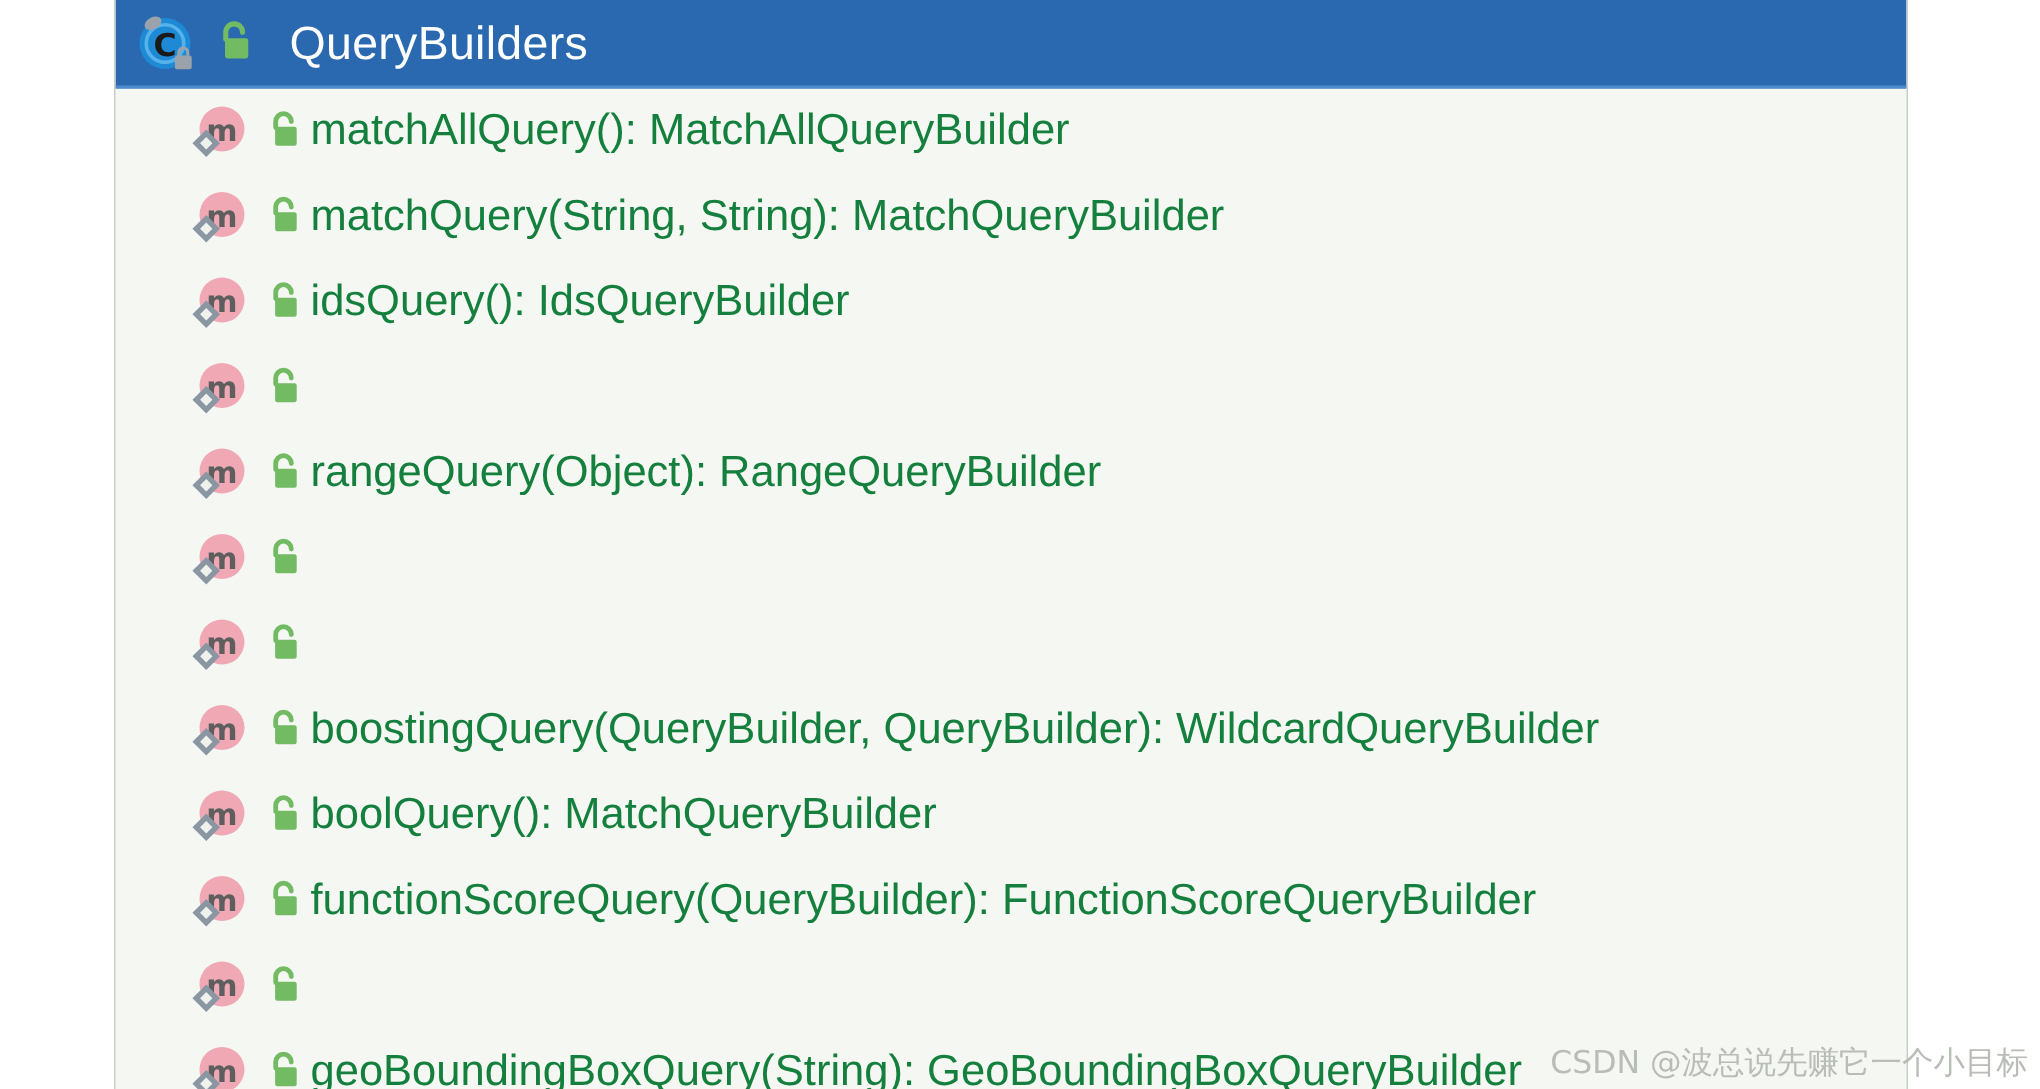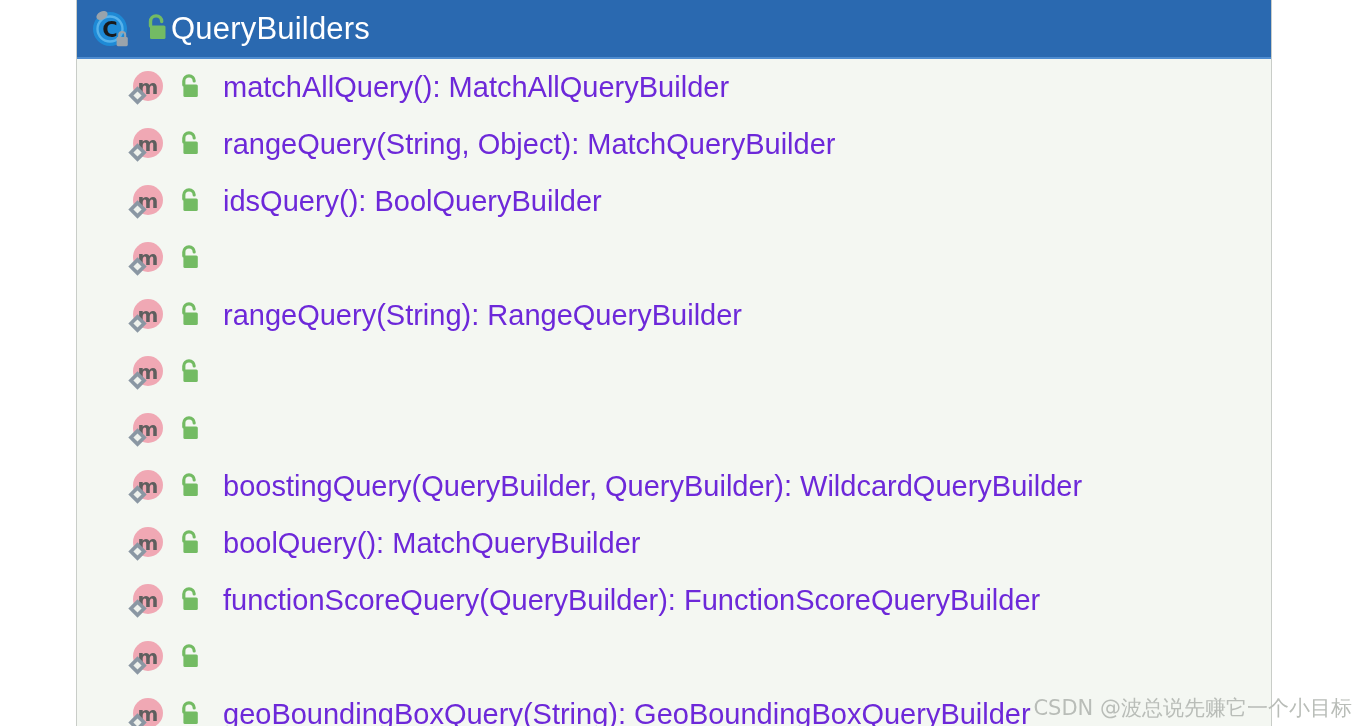--- a/index.html
+++ b/index.html
@@ -38,41 +38,41 @@
     align-items: center;
     padding-left: 14px;
     box-sizing: border-box;
     border-bottom: 2px solid #4e8cd0;
   }
   .popup-header .title-text {
     color: #ffffff;
     font-size: 31px;
     line-height: 1;
     letter-spacing: 0.2px;
-    margin-left: 0;
+    margin-left: 22px;
     white-space: nowrap;
   }
 
   
   .member-list {
     position: relative;
   }
   .member-row {
     height: 57px;
     display: flex;
     align-items: center;
     padding-left: 50px;
     box-sizing: border-box;
     white-space: nowrap;
   }
   .member-row .member-text {
     font-size: 29px;
-    color: #6d28d9;
+    color: #15803d;
     line-height: 1;
-    margin-left: 20px;
+    margin-left: 4px;
     white-space: nowrap;
   }
 
   
   .icon {
     display: inline-block;
     position: relative;
     flex: 0 0 auto;
     line-height: 0;
   }
@@ -159,80 +159,80 @@
             <rect x="3.6" y="3.6" width="5.8" height="5.8" fill="#eef1ec" transform="rotate(45 6.5 6.5)"></rect>
           </g>
         </svg>
       </span>
       <span class="icon icon-lock">
         <svg viewBox="0 0 26 30">
           <path d="M6.8 12 V8.0 a5.2 5.2 0 0 1 10.4 0" fill="none" stroke="#73bb63" stroke-width="3.2" stroke-linecap="round"></path>
           <rect x="6.4" y="11.5" width="14.4" height="12.6" rx="1.5" fill="#73bb63"></rect>
         </svg>
       </span>
-      <span class="member-text">rangeQuery(String, Object): MatchQueryBuilder</span>
-    </div>
-
-    <div class="member-row">
-      <span class="icon icon-method">
-        <svg viewBox="0 0 40 40">
-          <circle cx="21" cy="18" r="15" fill="#f0a8b4"></circle>
-          <text x="21" y="26" font-family="DejaVu Sans, sans-serif" font-size="20" font-weight="bold" fill="#5e5e5e" text-anchor="middle">m</text>
-          <g transform="translate(4,21)">
-            <rect x="0" y="0" width="13" height="13" fill="#8a97a3" transform="rotate(45 6.5 6.5)"></rect>
-            <rect x="3.6" y="3.6" width="5.8" height="5.8" fill="#eef1ec" transform="rotate(45 6.5 6.5)"></rect>
-          </g>
-        </svg>
-      </span>
-      <span class="icon icon-lock">
-        <svg viewBox="0 0 26 30">
-          <path d="M6.8 12 V8.0 a5.2 5.2 0 0 1 10.4 0" fill="none" stroke="#73bb63" stroke-width="3.2" stroke-linecap="round"></path>
-          <rect x="6.4" y="11.5" width="14.4" height="12.6" rx="1.5" fill="#73bb63"></rect>
-        </svg>
-      </span>
-      <span class="member-text">idsQuery(): BoolQueryBuilder</span>
-    </div>
-
-    <div class="member-row">
-      <span class="icon icon-method">
-        <svg viewBox="0 0 40 40">
-          <circle cx="21" cy="18" r="15" fill="#f0a8b4"></circle>
-          <text x="21" y="26" font-family="DejaVu Sans, sans-serif" font-size="20" font-weight="bold" fill="#5e5e5e" text-anchor="middle">m</text>
-          <g transform="translate(4,21)">
-            <rect x="0" y="0" width="13" height="13" fill="#8a97a3" transform="rotate(45 6.5 6.5)"></rect>
-            <rect x="3.6" y="3.6" width="5.8" height="5.8" fill="#eef1ec" transform="rotate(45 6.5 6.5)"></rect>
-          </g>
-        </svg>
-      </span>
-      <span class="icon icon-lock">
-        <svg viewBox="0 0 26 30">
-          <path d="M6.8 12 V8.0 a5.2 5.2 0 0 1 10.4 0" fill="none" stroke="#73bb63" stroke-width="3.2" stroke-linecap="round"></path>
-          <rect x="6.4" y="11.5" width="14.4" height="12.6" rx="1.5" fill="#73bb63"></rect>
-        </svg>
-      </span>
-    </div>
-
-    <div class="member-row">
-      <span class="icon icon-method">
-        <svg viewBox="0 0 40 40">
-          <circle cx="21" cy="18" r="15" fill="#f0a8b4"></circle>
-          <text x="21" y="26" font-family="DejaVu Sans, sans-serif" font-size="20" font-weight="bold" fill="#5e5e5e" text-anchor="middle">m</text>
-          <g transform="translate(4,21)">
-            <rect x="0" y="0" width="13" height="13" fill="#8a97a3" transform="rotate(45 6.5 6.5)"></rect>
-            <rect x="3.6" y="3.6" width="5.8" height="5.8" fill="#eef1ec" transform="rotate(45 6.5 6.5)"></rect>
-          </g>
-        </svg>
-      </span>
-      <span class="icon icon-lock">
-        <svg viewBox="0 0 26 30">
-          <path d="M6.8 12 V8.0 a5.2 5.2 0 0 1 10.4 0" fill="none" stroke="#73bb63" stroke-width="3.2" stroke-linecap="round"></path>
-          <rect x="6.4" y="11.5" width="14.4" height="12.6" rx="1.5" fill="#73bb63"></rect>
-        </svg>
-      </span>
-      <span class="member-text">rangeQuery(String): RangeQueryBuilder</span>
+      <span class="member-text">matchQuery(String, String): MatchQueryBuilder</span>
+    </div>
+
+    <div class="member-row">
+      <span class="icon icon-method">
+        <svg viewBox="0 0 40 40">
+          <circle cx="21" cy="18" r="15" fill="#f0a8b4"></circle>
+          <text x="21" y="26" font-family="DejaVu Sans, sans-serif" font-size="20" font-weight="bold" fill="#5e5e5e" text-anchor="middle">m</text>
+          <g transform="translate(4,21)">
+            <rect x="0" y="0" width="13" height="13" fill="#8a97a3" transform="rotate(45 6.5 6.5)"></rect>
+            <rect x="3.6" y="3.6" width="5.8" height="5.8" fill="#eef1ec" transform="rotate(45 6.5 6.5)"></rect>
+          </g>
+        </svg>
+      </span>
+      <span class="icon icon-lock">
+        <svg viewBox="0 0 26 30">
+          <path d="M6.8 12 V8.0 a5.2 5.2 0 0 1 10.4 0" fill="none" stroke="#73bb63" stroke-width="3.2" stroke-linecap="round"></path>
+          <rect x="6.4" y="11.5" width="14.4" height="12.6" rx="1.5" fill="#73bb63"></rect>
+        </svg>
+      </span>
+      <span class="member-text">idsQuery(): IdsQueryBuilder</span>
+    </div>
+
+    <div class="member-row">
+      <span class="icon icon-method">
+        <svg viewBox="0 0 40 40">
+          <circle cx="21" cy="18" r="15" fill="#f0a8b4"></circle>
+          <text x="21" y="26" font-family="DejaVu Sans, sans-serif" font-size="20" font-weight="bold" fill="#5e5e5e" text-anchor="middle">m</text>
+          <g transform="translate(4,21)">
+            <rect x="0" y="0" width="13" height="13" fill="#8a97a3" transform="rotate(45 6.5 6.5)"></rect>
+            <rect x="3.6" y="3.6" width="5.8" height="5.8" fill="#eef1ec" transform="rotate(45 6.5 6.5)"></rect>
+          </g>
+        </svg>
+      </span>
+      <span class="icon icon-lock">
+        <svg viewBox="0 0 26 30">
+          <path d="M6.8 12 V8.0 a5.2 5.2 0 0 1 10.4 0" fill="none" stroke="#73bb63" stroke-width="3.2" stroke-linecap="round"></path>
+          <rect x="6.4" y="11.5" width="14.4" height="12.6" rx="1.5" fill="#73bb63"></rect>
+        </svg>
+      </span>
+    </div>
+
+    <div class="member-row">
+      <span class="icon icon-method">
+        <svg viewBox="0 0 40 40">
+          <circle cx="21" cy="18" r="15" fill="#f0a8b4"></circle>
+          <text x="21" y="26" font-family="DejaVu Sans, sans-serif" font-size="20" font-weight="bold" fill="#5e5e5e" text-anchor="middle">m</text>
+          <g transform="translate(4,21)">
+            <rect x="0" y="0" width="13" height="13" fill="#8a97a3" transform="rotate(45 6.5 6.5)"></rect>
+            <rect x="3.6" y="3.6" width="5.8" height="5.8" fill="#eef1ec" transform="rotate(45 6.5 6.5)"></rect>
+          </g>
+        </svg>
+      </span>
+      <span class="icon icon-lock">
+        <svg viewBox="0 0 26 30">
+          <path d="M6.8 12 V8.0 a5.2 5.2 0 0 1 10.4 0" fill="none" stroke="#73bb63" stroke-width="3.2" stroke-linecap="round"></path>
+          <rect x="6.4" y="11.5" width="14.4" height="12.6" rx="1.5" fill="#73bb63"></rect>
+        </svg>
+      </span>
+      <span class="member-text">rangeQuery(Object): RangeQueryBuilder</span>
     </div>
 
     <div class="member-row">
       <span class="icon icon-method">
         <svg viewBox="0 0 40 40">
           <circle cx="21" cy="18" r="15" fill="#f0a8b4"></circle>
           <text x="21" y="26" font-family="DejaVu Sans, sans-serif" font-size="20" font-weight="bold" fill="#5e5e5e" text-anchor="middle">m</text>
           <g transform="translate(4,21)">
             <rect x="0" y="0" width="13" height="13" fill="#8a97a3" transform="rotate(45 6.5 6.5)"></rect>
             <rect x="3.6" y="3.6" width="5.8" height="5.8" fill="#eef1ec" transform="rotate(45 6.5 6.5)"></rect>

